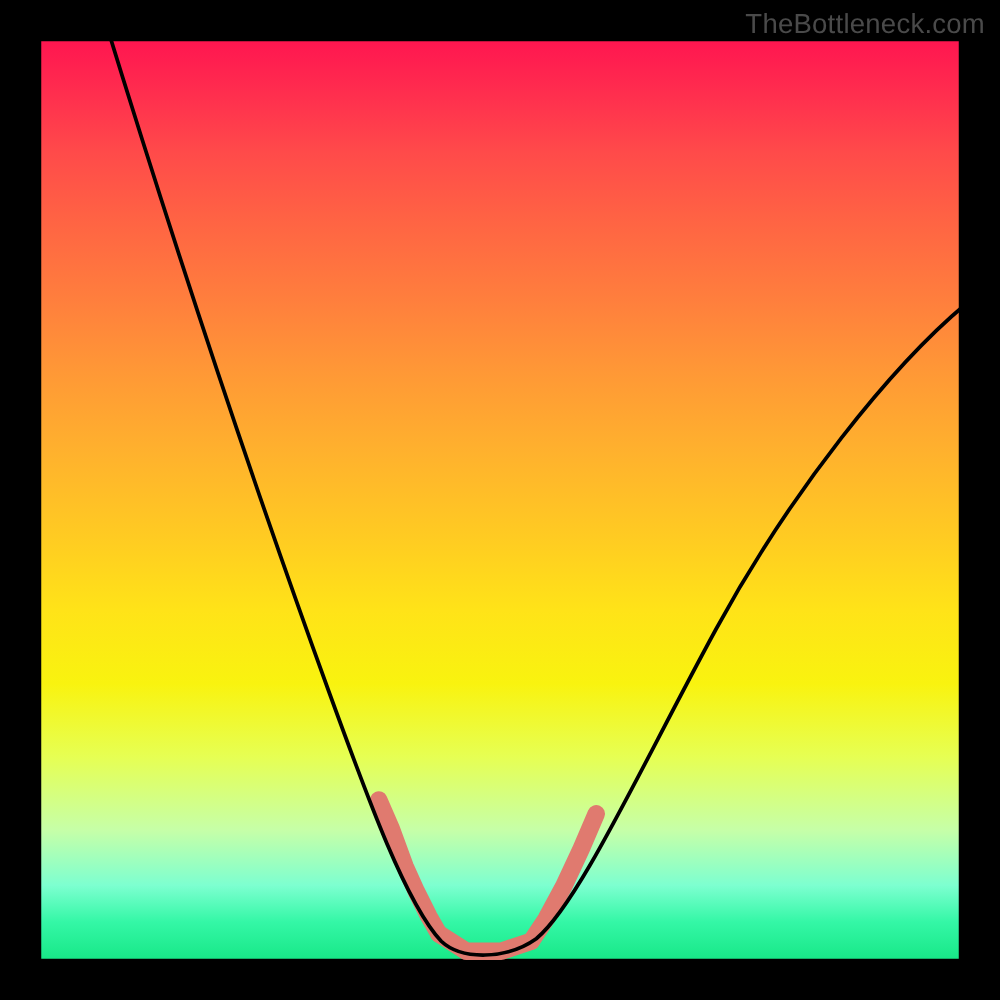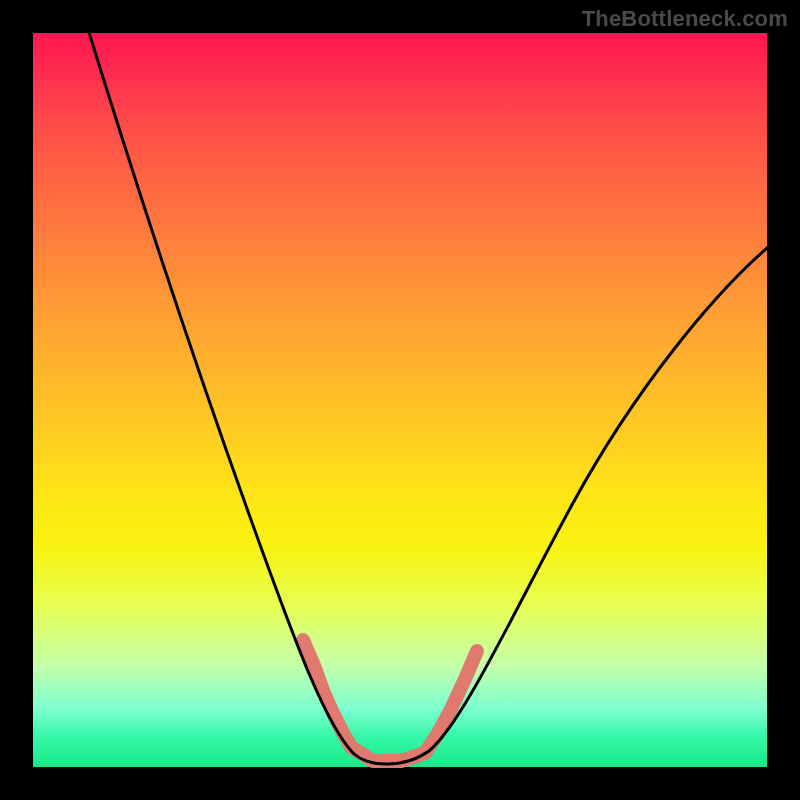--- a/index.html
+++ b/index.html
@@ -10,21 +10,21 @@
     height: 800px;
     background: #000;
   }
   .watermark {
     position: absolute;
     top: 6px;
     right: 12px;
     font-family: Arial, Helvetica, sans-serif;
     font-size: 22px;
     color: #4a4a4a;
-    font-weight: 700;
+    font-weight: 400;
     letter-spacing: 0.2px;
     z-index: 5;
   }
   .plot {
     position: absolute;
     left: 33px;
     top: 33px;
     width: 734px;
     height: 734px;
     background: linear-gradient(to bottom,

